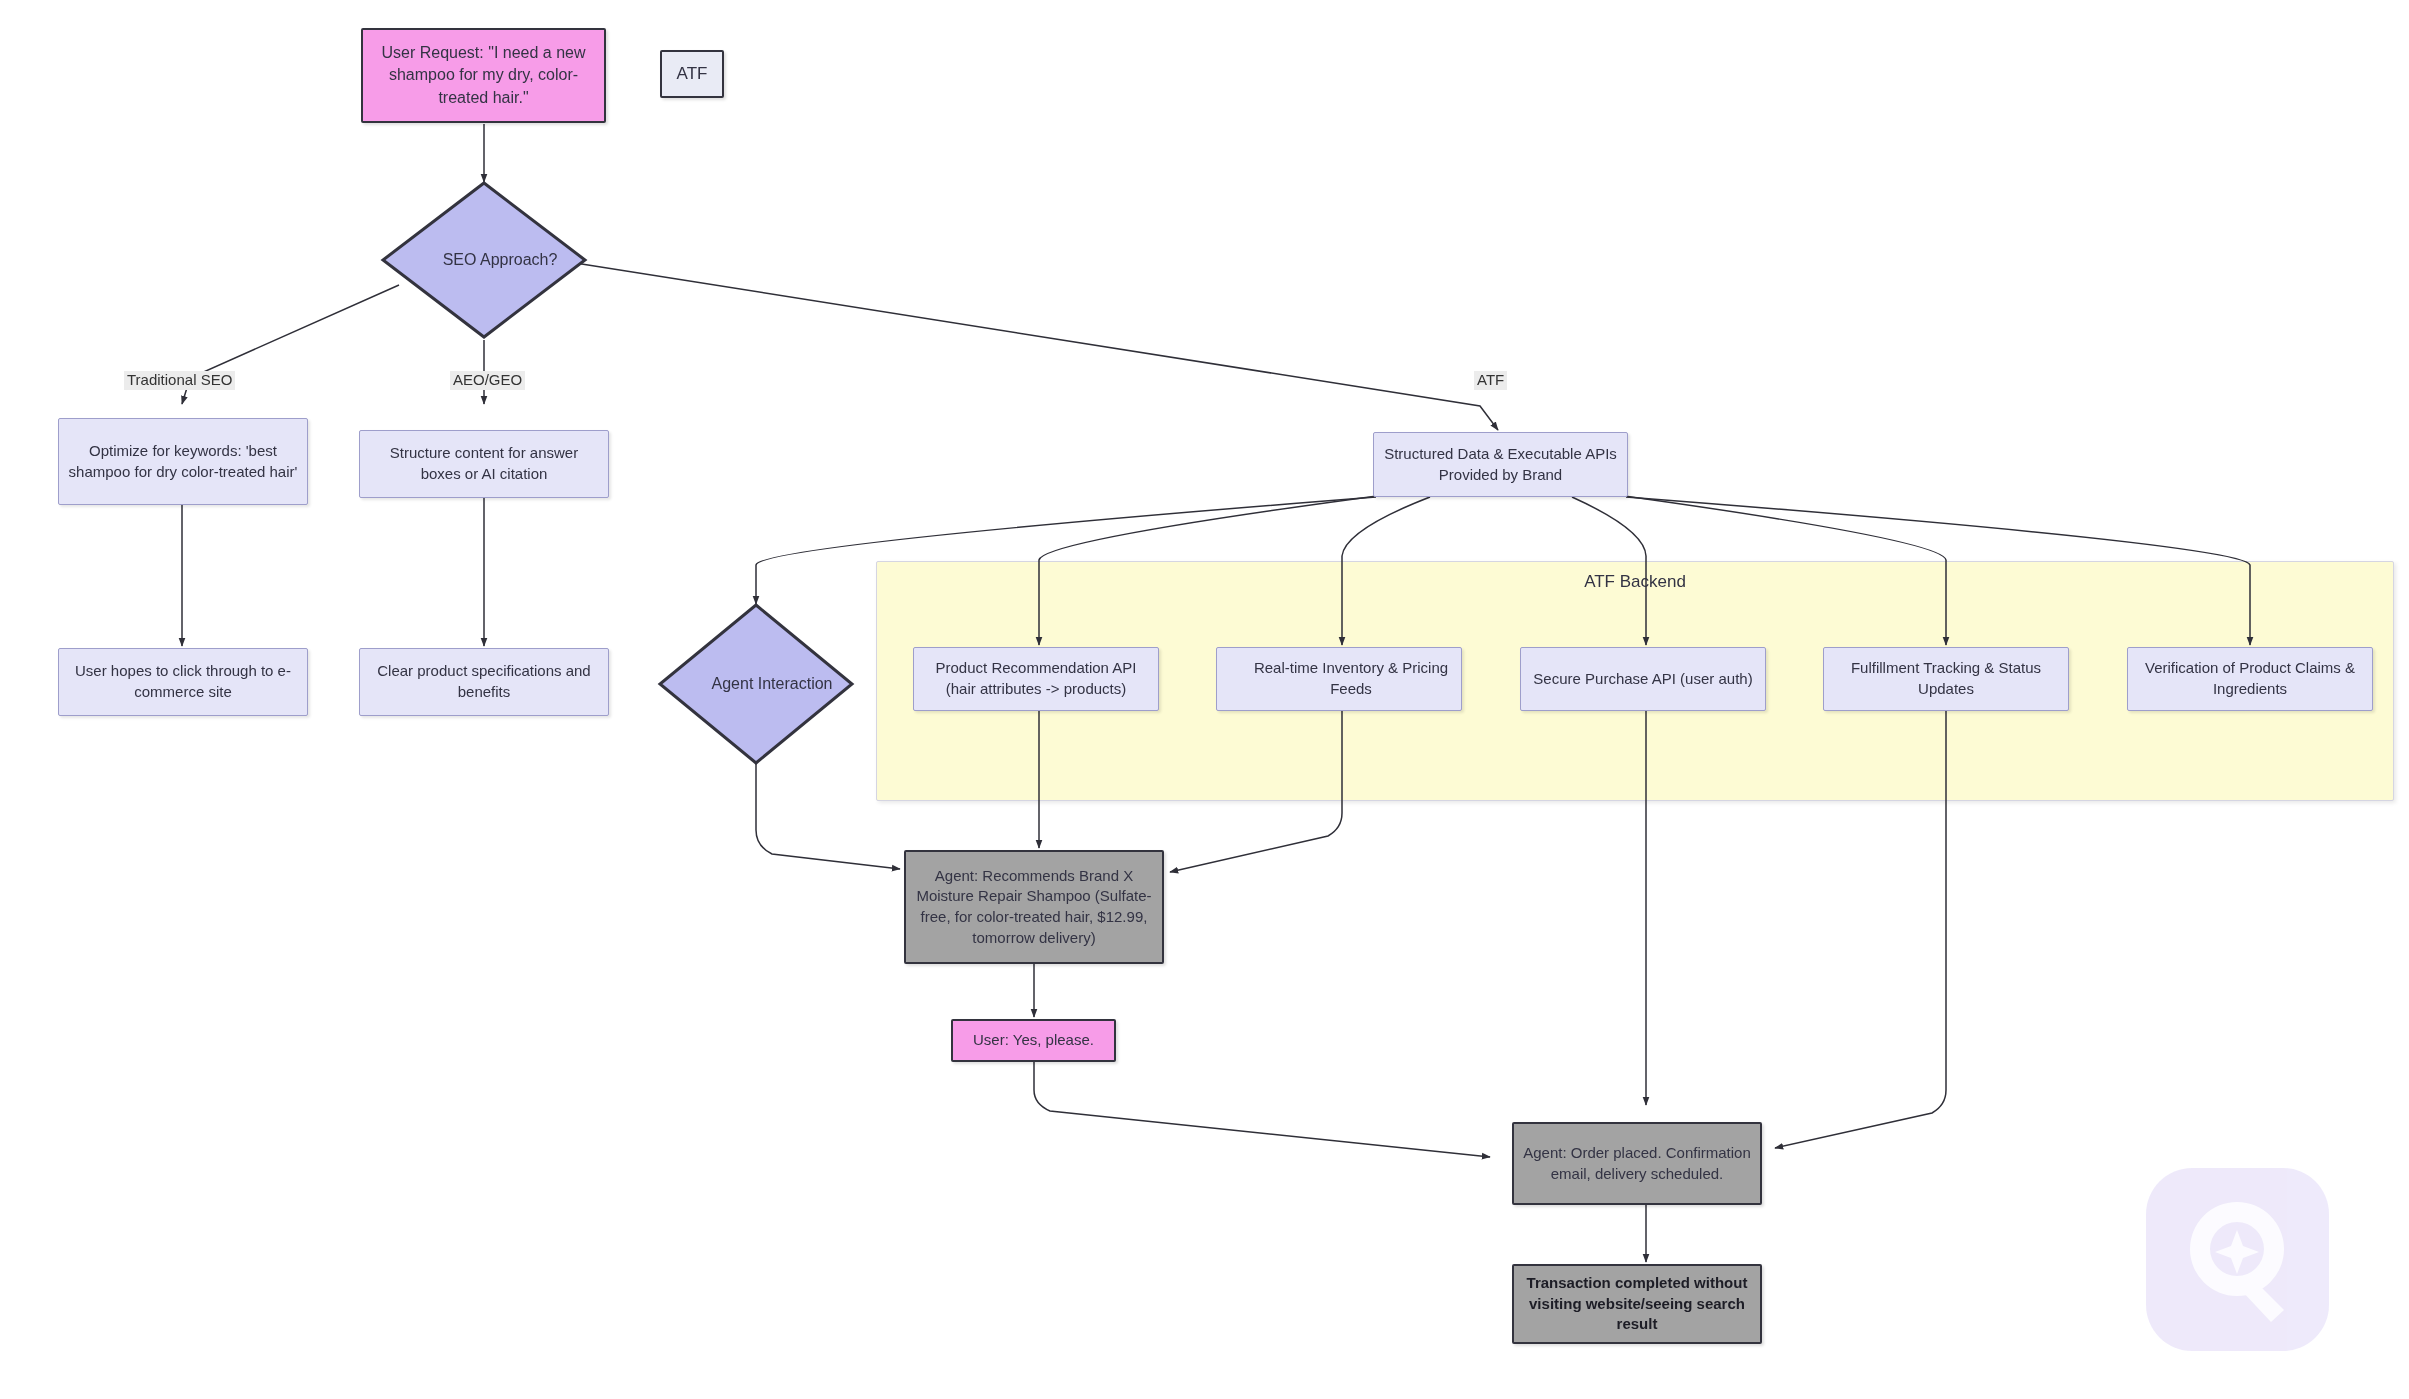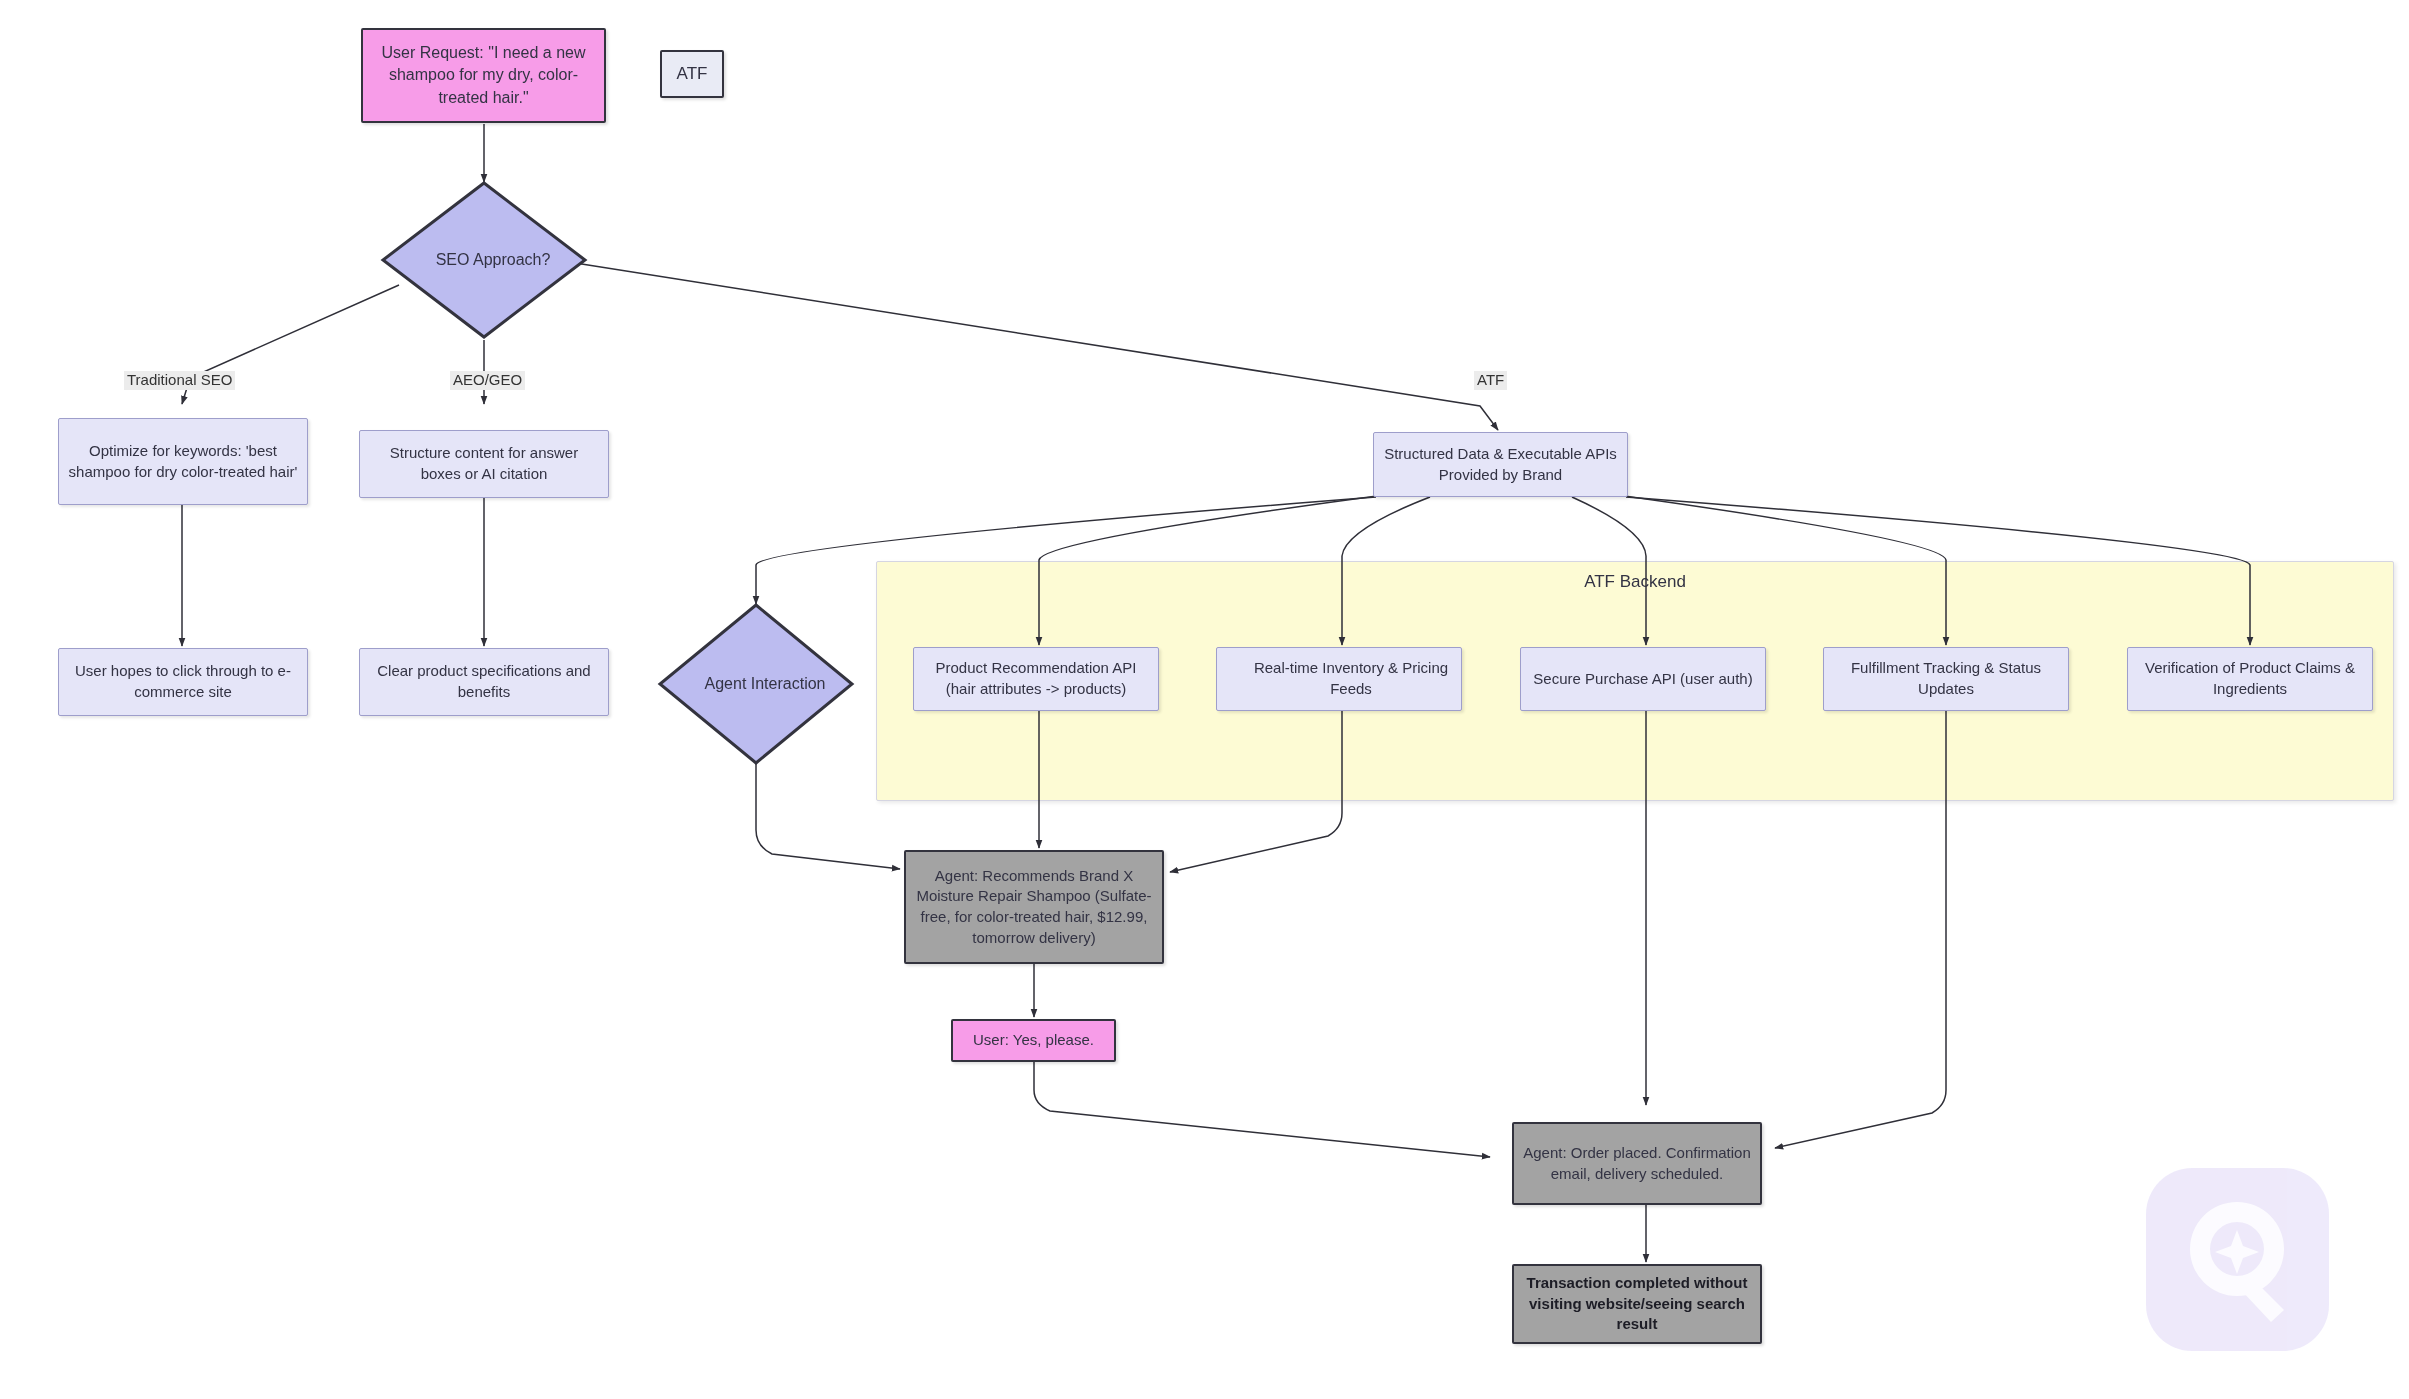--- a/index.html
+++ b/index.html
@@ -71,21 +71,21 @@
     position: absolute;
   }
   .diamond .dshape {
     position: absolute;
     left: 0; top: 0;
     width: 100%;
     height: 100%;
   }
   .diamond .dlabel {
     position: absolute;
-    left: 9px; top: 0;
+    left: 16px; top: 0;
     width: 100%;
     height: 100%;
     display: flex;
     align-items: center;
     justify-content: center;
     color: #333344;
     text-align: center;
   }
 
   .edge-label {

